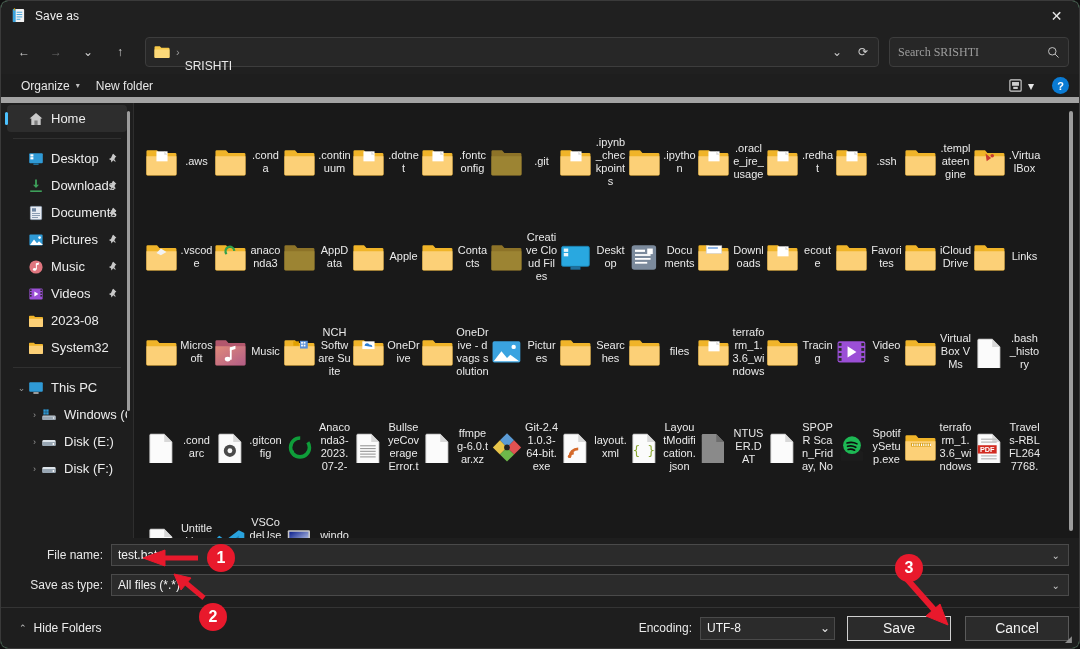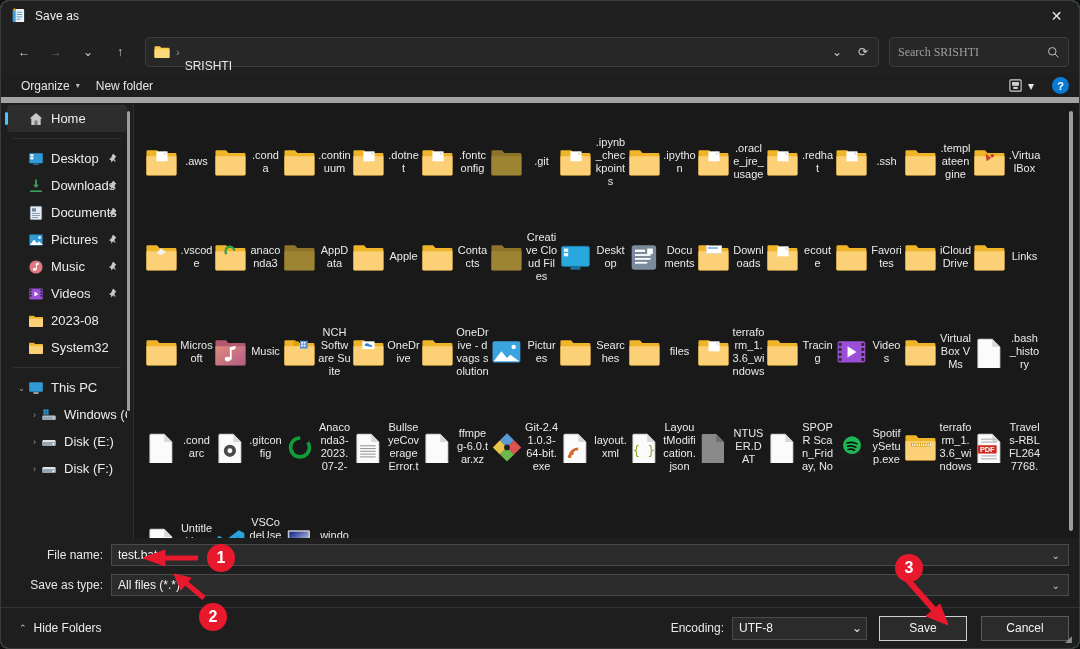--- a/index.html
+++ b/index.html
@@ -181,23 +181,23 @@
   .hide-folders{ display:flex; align-items:center; gap:7px; font-size:12px; color:#ececec; padding:4px 6px; border-radius:4px;}
   .hide-folders .cv{ font-size:9px; color:#c8c8c8;}
   .footspacer{ flex:1; }
   .enc-label{ font-size:12px; color:#e8e8e8; margin-right:8px;}
   .enc-combo{
     width:135px; height:23px; background:#2b2b2b; border:1px solid #4a4a4a;
     display:flex; align-items:center; padding:0 4px 0 6px; margin-right:12px;
   }
   .enc-combo .val{ flex:1; font-size:12px; color:#f2f2f2;}
   .btn{
-    width:88px; height:25px; border:1px solid #5a5a5a; background:#2b2b2b;
+    width:104px; height:25px; border:1px solid #5a5a5a; background:#2b2b2b;
     display:flex; align-items:center; justify-content:center;
-    font-size:12px; color:#f2f2f2;
+    font-size:14px; color:#f2f2f2;
   }
   .btn.primary{ border:1px solid #cfcfcf; }
   .btnspace{ width:14px;}
   .grip{
     position:absolute; right:4px; bottom:3px; width:10px; height:10px;
     color:#8c8c8c; font-size:9px; line-height:9px;
   }
 
   
   .ann{ position:absolute; z-index:50; pointer-events:none;}

